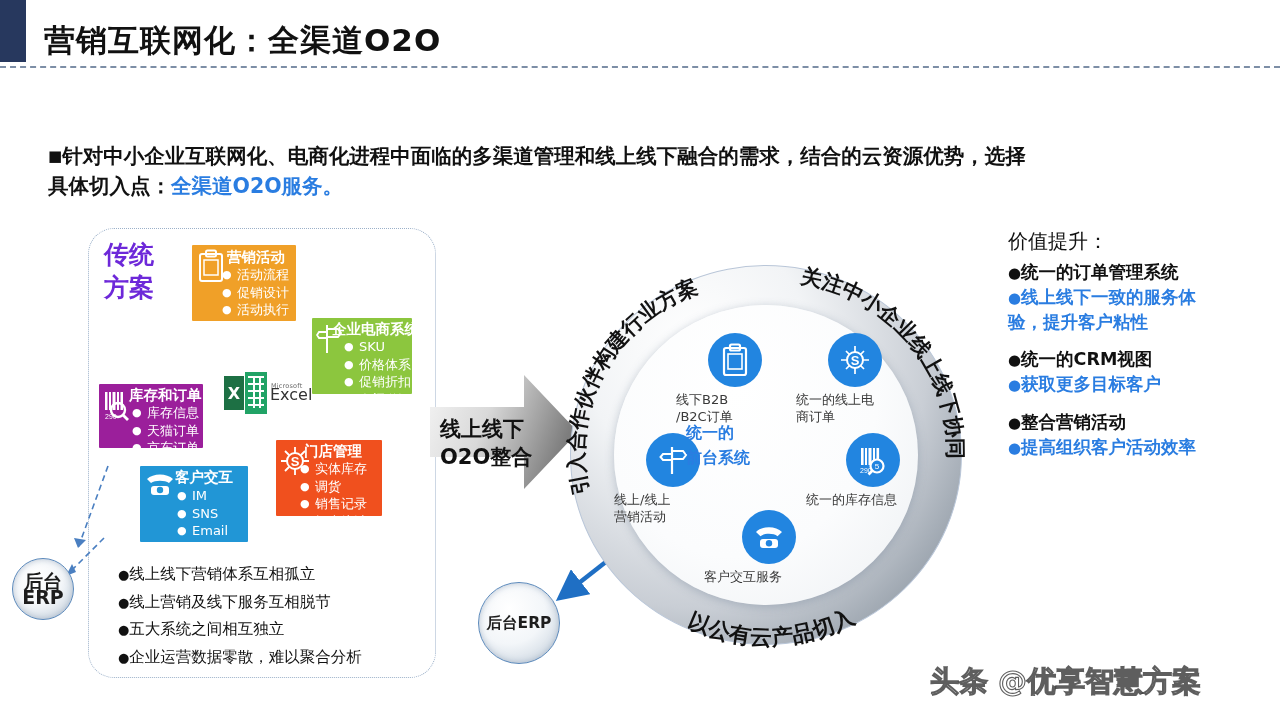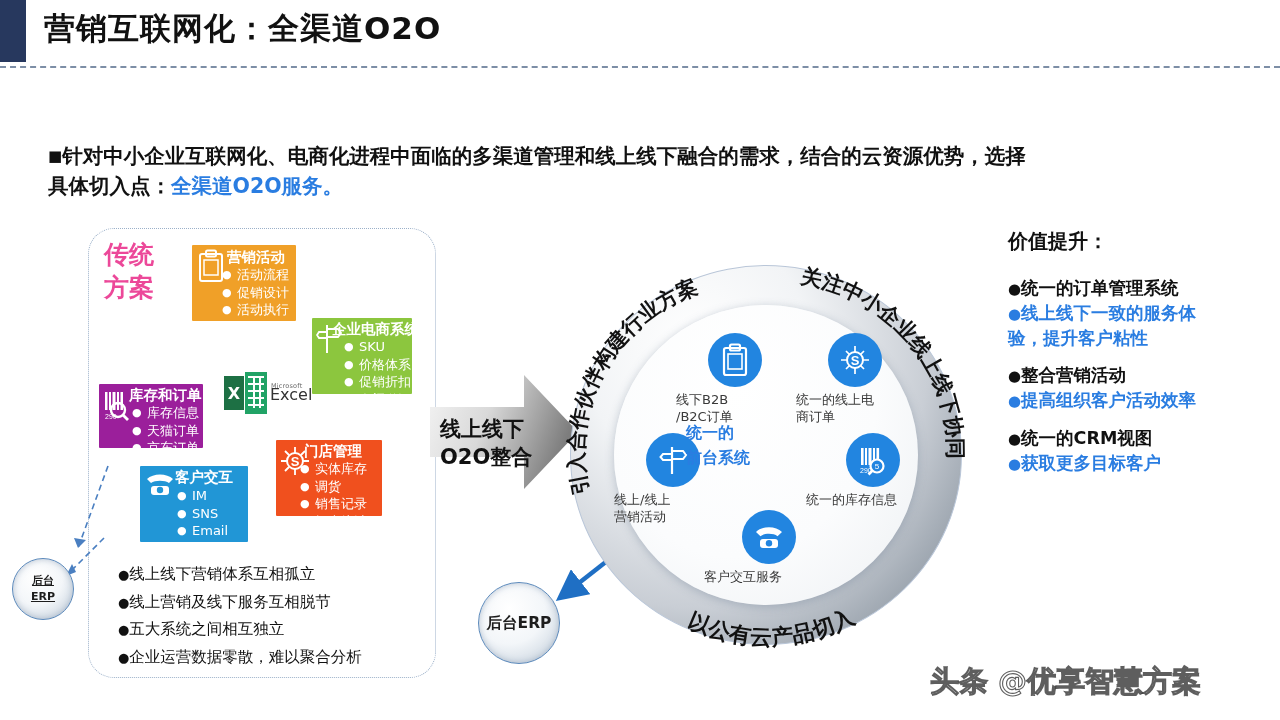--- a/index.html
+++ b/index.html
@@ -10,21 +10,21 @@
     position: relative; overflow: hidden;
   }
 
   
   #header { position: absolute; left: 0; top: 0; width: 1280px; height: 70px; }
   #header-bar {
     position: absolute; left: 0; top: 0; width: 26px; height: 62px;
     background: #27385e;
   }
   #header-title {
-    position: absolute; left: 44px; top: 8px;
+    position: absolute; left: 44px; top: 20px;
     font-size: 31px; font-weight: bold; color: #111; letter-spacing: 1px;
     white-space: nowrap;
     text-align: right;
   }
   #header-rule {
     position: absolute; left: 0; top: 66px; width: 1280px; height: 0;
     border-top: 2px dashed #7d8ea6;
   }
 
   
@@ -35,21 +35,21 @@
   #intro .sq { font-size: 15px; vertical-align: 2px; }
   #intro .hl { color: #2a7de1; }
 
   
   #left-panel {
     position: absolute; left: 88px; top: 228px; width: 348px; height: 450px;
     border: 1.4px dotted #9bb0c9; border-radius: 26px; background: #fff;
   }
   #trad-label {
     position: absolute; left: 104px; top: 238px;
-    font-size: 25px; font-weight: bold; color: #ec4899; line-height: 33px;
+    font-size: 25px; font-weight: bold; color: #6d28d9; line-height: 33px;
     text-align: center;
   }
 
   .tbox { position: absolute; border-radius: 1px; color: #fff; }
   .tbox .thead {
     font-size: 14.5px; font-weight: bold; line-height: 17px; white-space: nowrap;
   }
   .tbox ul { list-style: none; }
   .tbox li {
     font-size: 13px; line-height: 17.5px; white-space: nowrap;
@@ -119,21 +119,21 @@
 
   
   .erp-circle {
     position: absolute; border-radius: 50%;
     background: radial-gradient(circle at 38% 32%, #ffffff 0%, #f3f6f9 48%, #d3dce5 80%, #b9c6d4 100%);
     border: 1.6px solid #5b89bb;
     box-shadow: inset 0 0 6px rgba(130,150,175,.55);
     display: flex; align-items: center; justify-content: center;
     text-align: center; color: #1d1d1d; font-weight: bold;
   }
-  #erp-left { left: 12px; top: 558px; width: 62px; height: 62px; font-size: 11px; line-height: 16px; text-decoration: underline; }
+  #erp-left { left: 12px; top: 558px; width: 62px; height: 62px; font-size: 19px; line-height: 16px; }
   #erp-mid  { left: 478px; top: 582px; width: 82px; height: 82px; font-size: 15.5px; }
 
   
   #erp-arrows { position: absolute; left: 0; top: 430px; width: 200px; height: 200px; }
 
   
   #gray-arrow { position: absolute; left: 428px; top: 373px; width: 152px; height: 118px; }
   #gray-arrow-label {
     position: absolute; left: 440px; top: 415px;
     font-size: 21px; font-weight: bold; color: #111; line-height: 28px;
@@ -167,21 +167,21 @@
     position: absolute; left: 130px; top: 165px; width: 160px;
     font-size: 16px; font-weight: bold; color: #2a7de1; line-height: 25px;
     text-align: left;
   }
 
   .arc-text { position: absolute; left: 0; top: 0; width: 420px; height: 400px; }
   .arc-text text { font-weight: bold; fill: #111; }
 
   
   #value-panel { position: absolute; left: 1008px; top: 228px; width: 250px; }
-  #value-title { font-size: 20px; font-weight: bold; color: #111; margin-bottom: 21px; }
+  #value-title { font-size: 20px; font-weight: normal; color: #111; margin-bottom: 5px; }
   .vgroup { margin-bottom: 13px; }
   .vitem { font-size: 17.5px; font-weight: bold; line-height: 24px; }
   .vitem.dark { color: #111; }
   .vitem.blue { color: #2a7de1; }
   .vitem .dot { font-size: 15px; }
 
   
   #watermark {
     position: absolute; left: 930px; top: 662px;
     font-size: 29px; font-weight: bold;
@@ -470,24 +470,24 @@
 <div id="value-panel">
   <div id="value-title">价值提升：</div>
 
   <div class="vgroup">
     <div class="vitem dark"><span class="dot">●</span><span>统一的订单管理系统</span></div>
     <div class="vitem blue"><span class="dot">●</span><span>线上线下一致的服务体</span></div>
     <div class="vitem blue"><span>验，提升客户粘性</span></div>
   </div>
 
   <div class="vgroup">
+    <div class="vitem dark"><span class="dot">●</span><span>统一的CRM视图</span></div>
+    <div class="vitem blue"><span class="dot">●</span><span>获取更多目标客户</span></div>
+  </div>
+
+  <div class="vgroup">
     <div class="vitem dark"><span class="dot">●</span><span>整合营销活动</span></div>
     <div class="vitem blue"><span class="dot">●</span><span>提高组织客户活动效率</span></div>
   </div>
 
-  <div class="vgroup">
-    <div class="vitem dark"><span class="dot">●</span><span>统一的CRM视图</span></div>
-    <div class="vitem blue"><span class="dot">●</span><span>获取更多目标客户</span></div>
-  </div>
-
 </div>
 
 <div id="watermark">头条 @优享智慧方案</div>
 
 </body></html>

